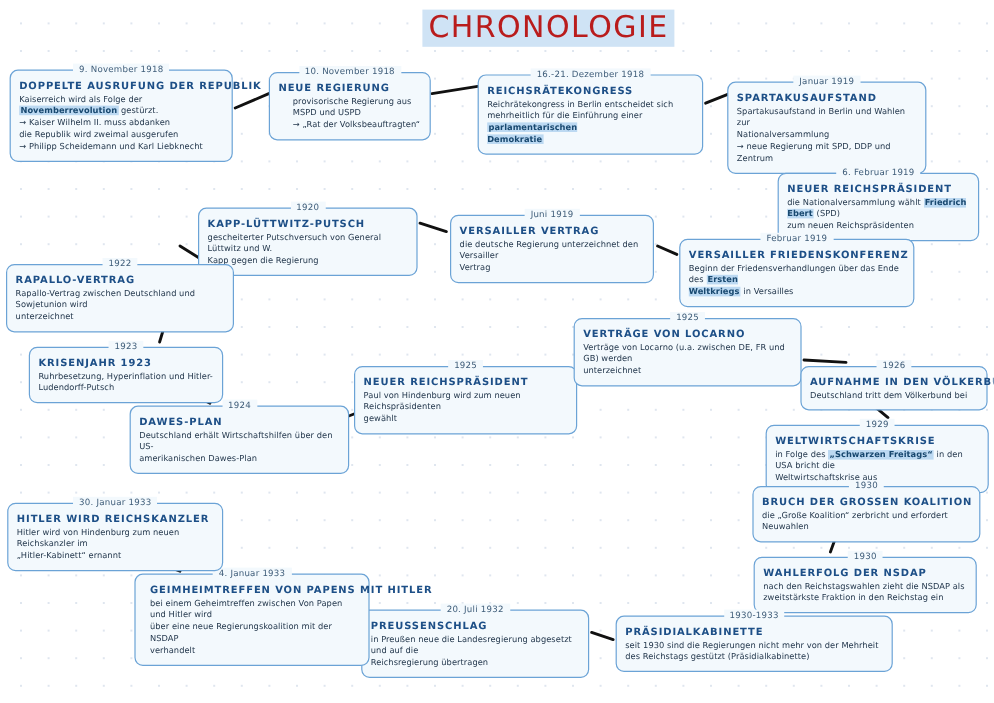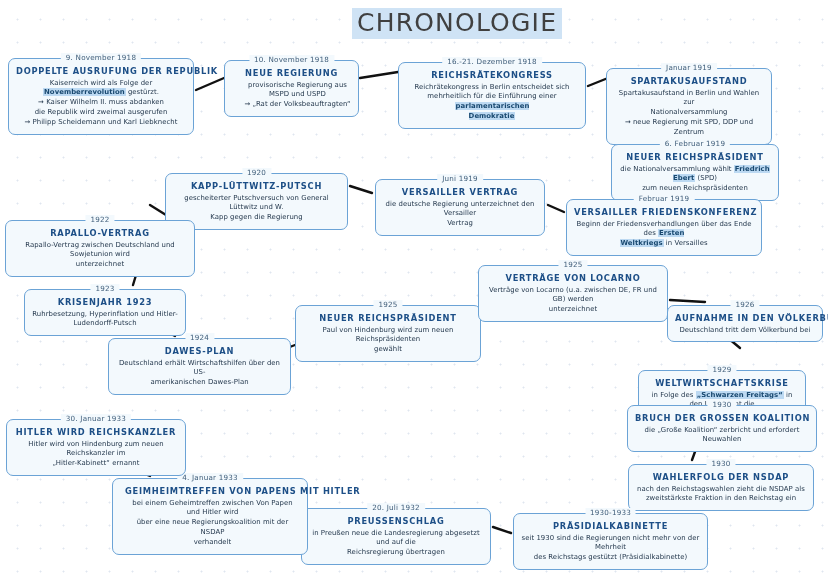--- a/index.html
+++ b/index.html
@@ -18,42 +18,41 @@
     background-size:23px 23px;
     background-position:6px 8px;
   }
   
   .title{
     position:absolute;
     left:352px; top:8px;
     font-family:"DejaVu Sans", sans-serif;
     font-size:25px;
     letter-spacing:1.2px;
-    color:#404040;
+    color:#b91c1c;
     background:#cfe3f5;
     padding:1px 5px 2px 5px;
     line-height:1.1;
     white-space:nowrap;
   }
   
   #links{
     position:absolute;
     left:0;top:0;
     width:828px;height:586px;
     pointer-events:none;
   }
   
   .card{
     position:absolute;
     box-sizing:border-box;
     border:1px solid #6ba3d6;
     border-radius:7px;
     background:#f3f9fd;
     padding:8px 7px 6px 7px;
-    text-align:center;
   }
   .card .date{
     position:absolute;
     top:-6px;
     left:50%;
     transform:translateX(-50%);
     background:#f3f9fd;
     padding:0 5px;
     font-size:7.2px;
     color:#3f5d79;
@@ -135,21 +134,21 @@
 mehrheitlich für die Einführung einer <span class="hl">parlamentarischen
 Demokratie</span></p>
       </div>
       <div class="card" style="left: 606px; top: 68px; width: 166px; min-height: 48px;">
         <span class="date">Januar 1919</span>
         <h3>SPARTAKUSAUFSTAND</h3>
         <p style="white-space: pre-line;">Spartakusaufstand in Berlin und Wahlen zur
 Nationalversammlung
 → neue Regierung mit SPD, DDP und Zentrum</p>
       </div>
-      <div class="card" style="left: 611px; top: 144px; width: 168px; min-height: 39px;">
+      <div class="card" style="left: 648px; top: 144px; width: 168px; min-height: 39px;">
         <span class="date">6. Februar 1919</span>
         <h3>NEUER REICHSPRÄSIDENT</h3>
         <p style="white-space: pre-line;">die Nationalversammlung wählt <span class="hl">Friedrich Ebert</span> (SPD)
 zum neuen Reichspräsidenten</p>
       </div>
       <div class="card" style="left: 566px; top: 199px; width: 196px; min-height: 39px;">
         <span class="date">Februar 1919</span>
         <h3>VERSAILLER FRIEDENSKONFERENZ</h3>
         <p style="white-space: pre-line;">Beginn der Friedensverhandlungen über das Ende des <span class="hl">Ersten
 Weltkriegs</span> in Versailles</p>
@@ -193,38 +192,38 @@
         <span class="date">1925</span>
         <h3>VERTRÄGE VON LOCARNO</h3>
         <p style="white-space: pre-line;">Verträge von Locarno (u.a. zwischen DE, FR und GB) werden
 unterzeichnet</p>
       </div>
       <div class="card" style="left: 667px; top: 305px; width: 156px; min-height: 30px;">
         <span class="date">1926</span>
         <h3>AUFNAHME IN DEN VÖLKERBUND</h3>
         <p style="white-space: pre-line;">Deutschland tritt dem Völkerbund bei</p>
       </div>
-      <div class="card" style="left: 638px; top: 370px; width: 168px; min-height: 39px;">
+      <div class="card" style="left: 638px; top: 354px; width: 186px; min-height: 39px;">
         <span class="date">1929</span>
         <h3>WELTWIRTSCHAFTSKRISE</h3>
         <p style="white-space: pre-line;">in Folge des <span class="hl">„Schwarzen Freitags“</span> in den USA bricht die
 Weltwirtschaftskrise aus</p>
       </div>
       <div class="card" style="left: 627px; top: 405px; width: 190px; min-height: 30px;">
         <span class="date">1930</span>
         <h3>BRUCH DER GROSSEN KOALITION</h3>
         <p style="white-space: pre-line;">die „Große Koalition“ zerbricht und erfordert Neuwahlen</p>
       </div>
       <div class="card" style="left: 628px; top: 464px; width: 186px; min-height: 39px;">
         <span class="date">1930</span>
         <h3>WAHLERFOLG DER NSDAP</h3>
         <p style="white-space: pre-line;">nach den Reichstagswahlen zieht die NSDAP als
 zweitstärkste Fraktion in den Reichstag ein</p>
       </div>
-      <div class="card" style="left: 513px; top: 513px; width: 195px; min-height: 39px;">
+      <div class="card" style="left: 513px; top: 513px; width: 231px; min-height: 39px;">
         <span class="date">1930-1933</span>
         <h3>PRÄSIDIALKABINETTE</h3>
         <p style="white-space: pre-line;">seit 1930 sind die Regierungen nicht mehr von der Mehrheit
 des Reichstags gestützt (Präsidialkabinette)</p>
       </div>
       <div class="card" style="left: 301px; top: 508px; width: 190px; min-height: 39px;">
         <span class="date">20. Juli 1932</span>
         <h3>PREUSSENSCHLAG</h3>
         <p style="white-space: pre-line;">in Preußen neue die Landesregierung abgesetzt und auf die
 Reichsregierung übertragen</p>

